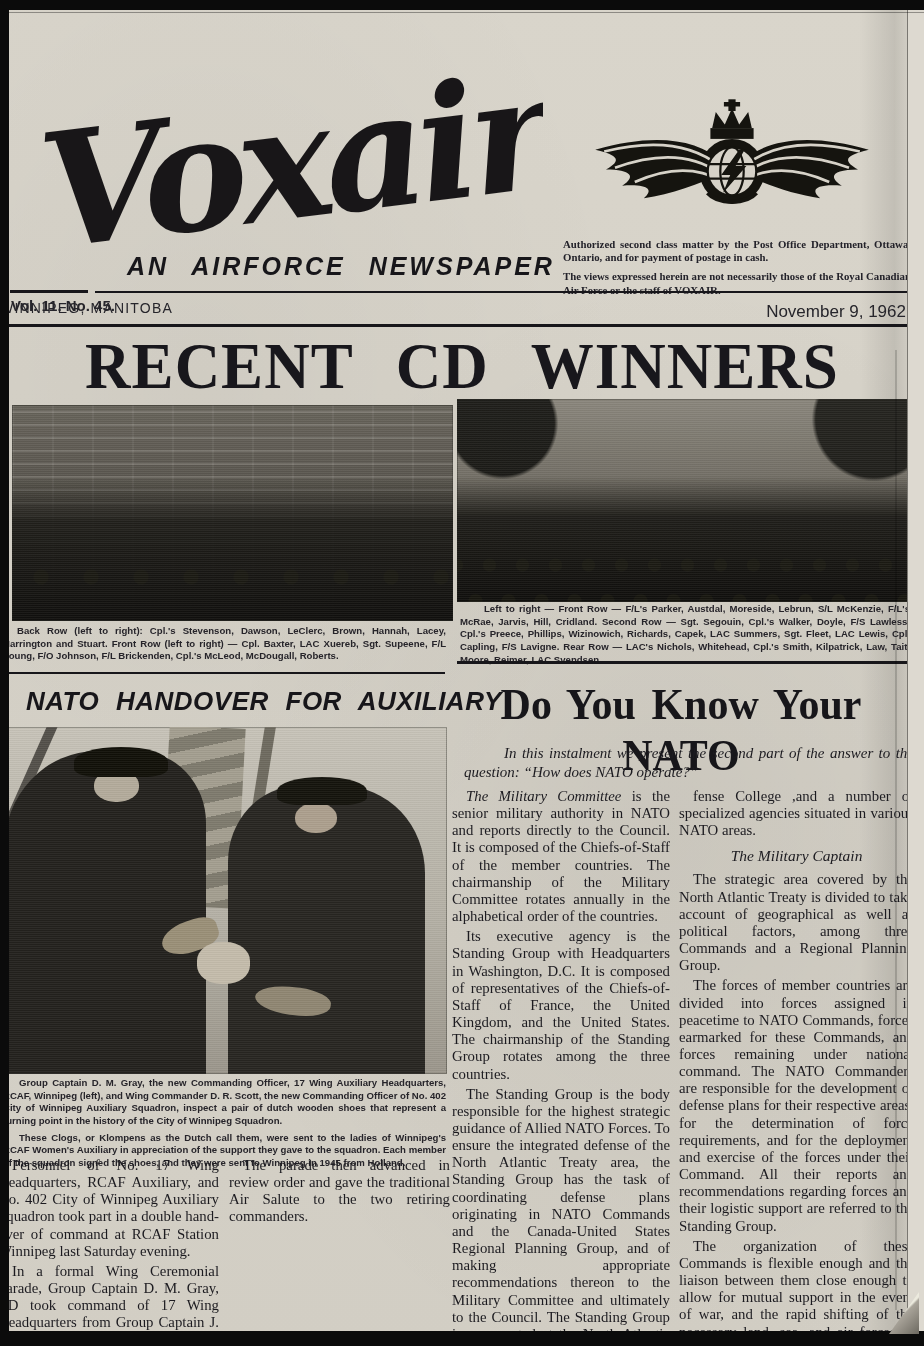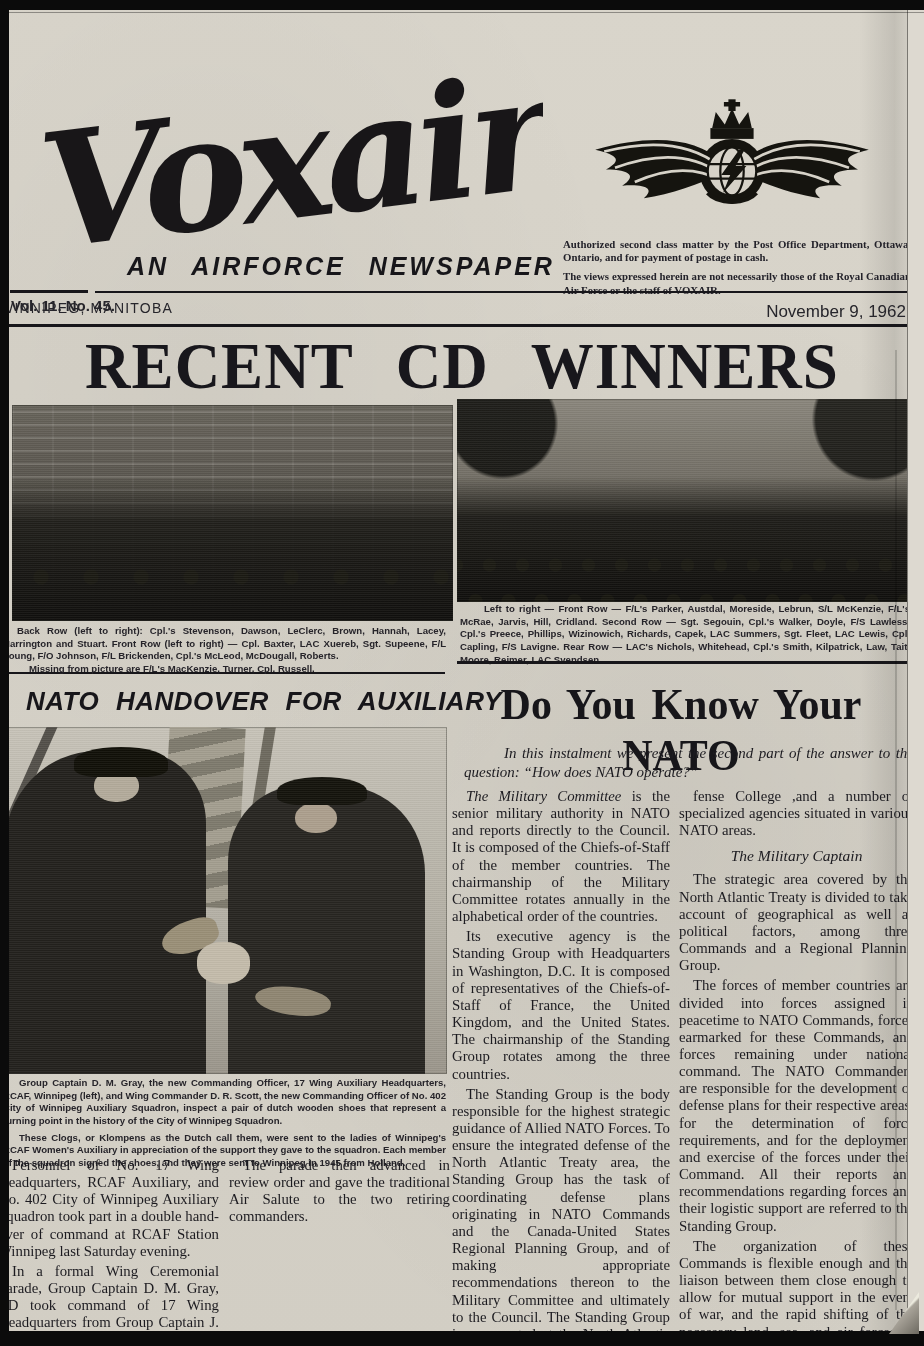--- a/index.html
+++ b/index.html
@@ -169,21 +169,20 @@
 
   <div class="photo photo-left">
     <div class="grain"></div>
   </div>
   <div class="photo photo-right">
     <div class="grain"></div>
   </div>
 
   <div class="caption caption-left">
     <p>Back Row (left to right): Cpl.'s Stevenson, Dawson, LeClerc, Brown, Hannah, Lacey, Harrington and Stuart. Front Row (left to right) — Cpl. Baxter, LAC Xuereb, Sgt. Supeene, F/L Young, F/O Johnson, F/L Brickenden, Cpl.'s McLeod, McDougall, Roberts.</p>
-    <div class="note">Missing from picture are F/L's MacKenzie, Turner, Cpl. Russell.</div>
   </div>
   <div class="caption caption-right">
     <p>Left to right — Front Row — F/L's Parker, Austdal, Moreside, Lebrun, S/L McKenzie, F/L's McRae, Jarvis, Hill, Cridland. Second Row — Sgt. Segouin, Cpl.'s Walker, Doyle, F/S Lawless, Cpl.'s Preece, Phillips, Wizinowich, Richards, Capek, LAC Summers, Sgt. Fleet, LAC Lewis, Cpl. Capling, F/S Lavigne. Rear Row — LAC's Nichols, Whitehead, Cpl.'s Smith, Kilpatrick, Law, Tait, Moore, Reimer, LAC Svendsen.</p>
   </div>
   <div class="rule" style="left:8px;top:672px;width:437px;height:2px;"></div>
   <div class="rule" style="left:457px;top:661px;width:453px;height:3px;"></div>
 
   <div class="handover-head">NATO HANDOVER FOR AUXILIARY</div>
 
   <div class="photo photo-hand">

